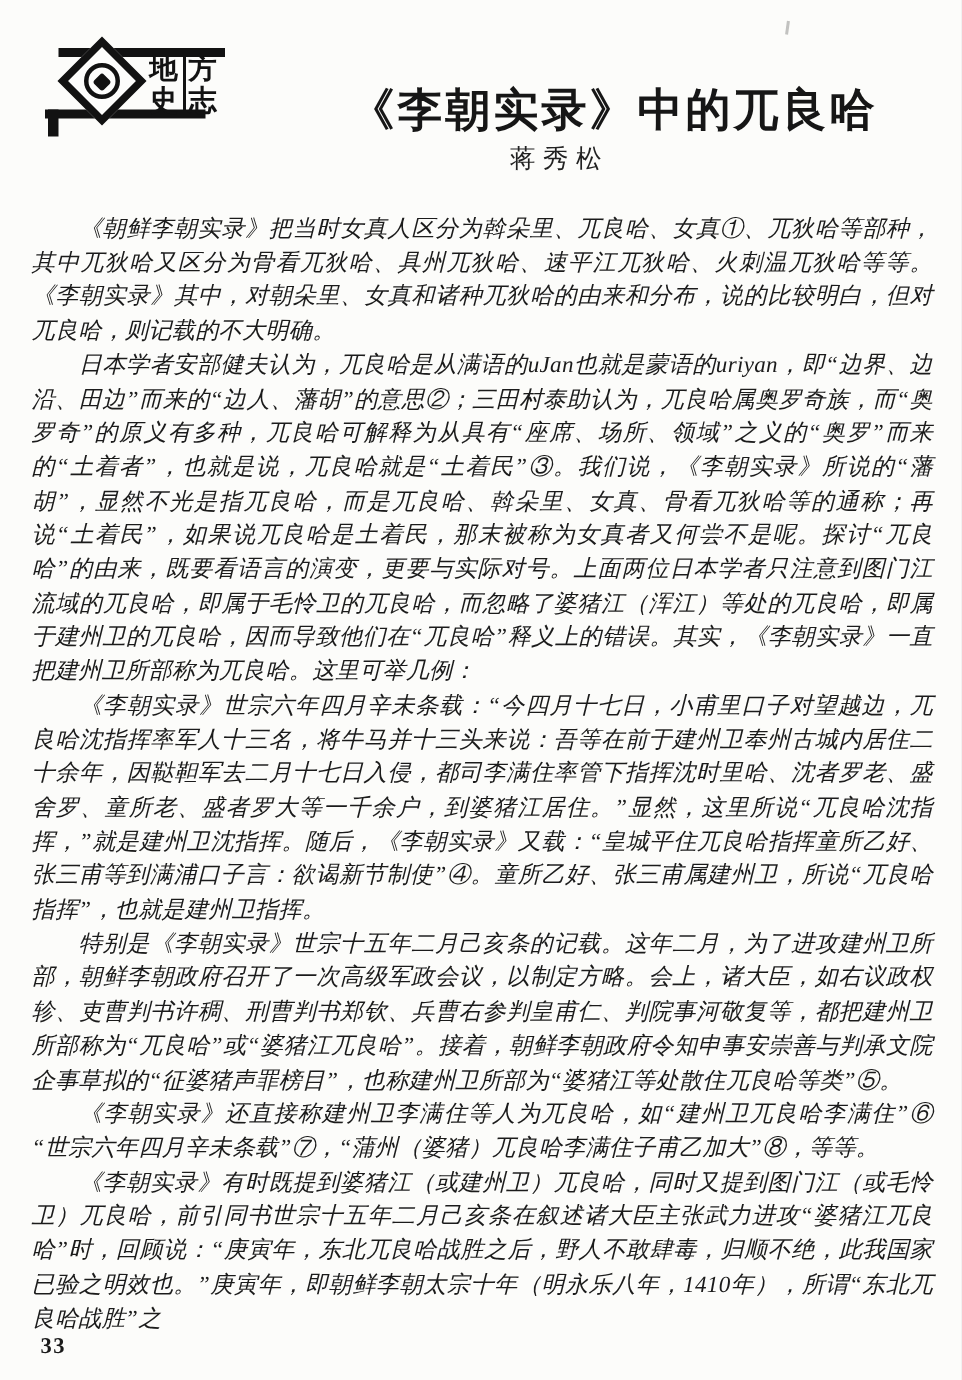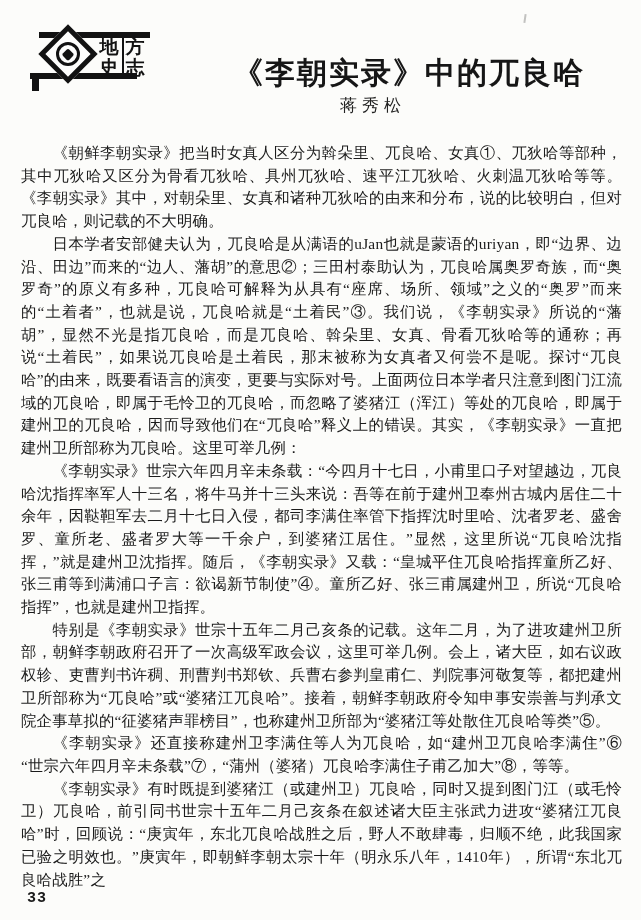--- a/index.html
+++ b/index.html
@@ -34,31 +34,31 @@
     position:absolute; left:233px; top:33px;
     font-size:30px; font-weight:bold; letter-spacing:2px;
     font-family:"DejaVu Serif", serif; color:#161616; white-space:nowrap;
   }
   .author {
     position:absolute; left:340px; top:94px;
     font-size:17px; letter-spacing:5px; color:#222; white-space:nowrap;
   }
   .artifact { position:absolute; left:524px; top:14px; width:2px; height:9px; background:#c2c2c0; transform:rotate(8deg); }
   
-  .body { position:absolute; left:21px; top:142px; width:601px; }
+  .body { position:absolute; left:21px; top:142px; width:601px;font-style:italic; }
   .body p {
     margin:0; text-indent:2.05em;
     font-size:15.4px; line-height:22.7px; letter-spacing:0.2px;
     text-align:justify; text-justify:inter-character;
     color:#1b1b1b;
   }
   
   .pageno {
     position:absolute; left:27px; top:890px;
-    font-family:Liberation Mono, monospace; font-weight:bold;
+    font-family:Liberation Serif, serif; font-weight:bold;
     font-size:15px; letter-spacing:1px; color:#1a1a1a;
   }
   .watermark {
     position:absolute; right:12px; top:888px;
     font-family:"DejaVu Sans", sans-serif;
     font-size:16px; letter-spacing:1px; color:#e2e2de; white-space:nowrap;
   }
 </style>
 </head>
 <body>
@@ -84,20 +84,20 @@
 
   <div class="artifact"></div>
 
   <h1 class="title">《李朝实录》中的兀良哈</h1>
   <div class="author">蒋秀松</div>
 
   <div class="body">
     <p>《朝鲜李朝实录》把当时女真人区分为斡朵里、兀良哈、女真①、兀狄哈等部种，其中兀狄哈又区分为骨看兀狄哈、具州兀狄哈、速平江兀狄哈、火刺温兀狄哈等等。《李朝实录》其中，对朝朵里、女真和诸种兀狄哈的由来和分布，说的比较明白，但对兀良哈，则记载的不大明确。</p>
     <p>日本学者安部健夫认为，兀良哈是从满语的uJan也就是蒙语的uriyan，即“边界、边沿、田边”而来的“边人、藩胡”的意思②；三田村泰助认为，兀良哈属奥罗奇族，而“奥罗奇”的原义有多种，兀良哈可解释为从具有“座席、场所、领域”之义的“奥罗”而来的“土着者”，也就是说，兀良哈就是“土着民”③。我们说，《李朝实录》所说的“藩胡”，显然不光是指兀良哈，而是兀良哈、斡朵里、女真、骨看兀狄哈等的通称；再说“土着民”，如果说兀良哈是土着民，那末被称为女真者又何尝不是呢。探讨“兀良哈”的由来，既要看语言的演变，更要与实际对号。上面两位日本学者只注意到图门江流域的兀良哈，即属于毛怜卫的兀良哈，而忽略了婆猪江（浑江）等处的兀良哈，即属于建州卫的兀良哈，因而导致他们在“兀良哈”释义上的错误。其实，《李朝实录》一直把建州卫所部称为兀良哈。这里可举几例：</p>
     <p>《李朝实录》世宗六年四月辛未条载：“今四月十七日，小甫里口子对望越边，兀良哈沈指挥率军人十三名，将牛马并十三头来说：吾等在前于建州卫奉州古城内居住二十余年，因鞑靼军去二月十七日入侵，都司李满住率管下指挥沈时里哈、沈者罗老、盛舍罗、童所老、盛者罗大等一千余户，到婆猪江居住。”显然，这里所说“兀良哈沈指挥，”就是建州卫沈指挥。随后，《李朝实录》又载：“皇城平住兀良哈指挥童所乙好、张三甫等到满浦口子言：欲谒新节制使”④。童所乙好、张三甫属建州卫，所说“兀良哈指挥”，也就是建州卫指挥。</p>
-    <p>特别是《李朝实录》世宗十五年二月己亥条的记载。这年二月，为了进攻建州卫所部，朝鲜李朝政府召开了一次高级军政会议，这里可举几例。会上，诸大臣，如右议政权轸、吏曹判书许稠、刑曹判书郑钦、兵曹右参判皇甫仁、判院事河敬复等，都把建州卫所部称为“兀良哈”或“婆猪江兀良哈”。接着，朝鲜李朝政府令知申事安崇善与判承文院企事草拟的“征婆猪声罪榜目”，也称建州卫所部为“婆猪江等处散住兀良哈等类”⑤。</p>
+    <p>特别是《李朝实录》世宗十五年二月己亥条的记载。这年二月，为了进攻建州卫所部，朝鲜李朝政府召开了一次高级军政会议，以制定方略。会上，诸大臣，如右议政权轸、吏曹判书许稠、刑曹判书郑钦、兵曹右参判皇甫仁、判院事河敬复等，都把建州卫所部称为“兀良哈”或“婆猪江兀良哈”。接着，朝鲜李朝政府令知申事安崇善与判承文院企事草拟的“征婆猪声罪榜目”，也称建州卫所部为“婆猪江等处散住兀良哈等类”⑤。</p>
     <p>《李朝实录》还直接称建州卫李满住等人为兀良哈，如“建州卫兀良哈李满住”⑥ “世宗六年四月辛未条载”⑦，“蒲州（婆猪）兀良哈李满住子甫乙加大”⑧，等等。</p>
     <p>《李朝实录》有时既提到婆猪江（或建州卫）兀良哈，同时又提到图门江（或毛怜卫）兀良哈，前引同书世宗十五年二月己亥条在叙述诸大臣主张武力进攻“婆猪江兀良哈”时，回顾说：“庚寅年，东北兀良哈战胜之后，野人不敢肆毒，归顺不绝，此我国家已验之明效也。”庚寅年，即朝鲜李朝太宗十年（明永乐八年，1410年），所谓“东北兀良哈战胜”之</p>
   </div>
 
   <div class="pageno">33</div>
 
 </div>
 
 </body></html>

